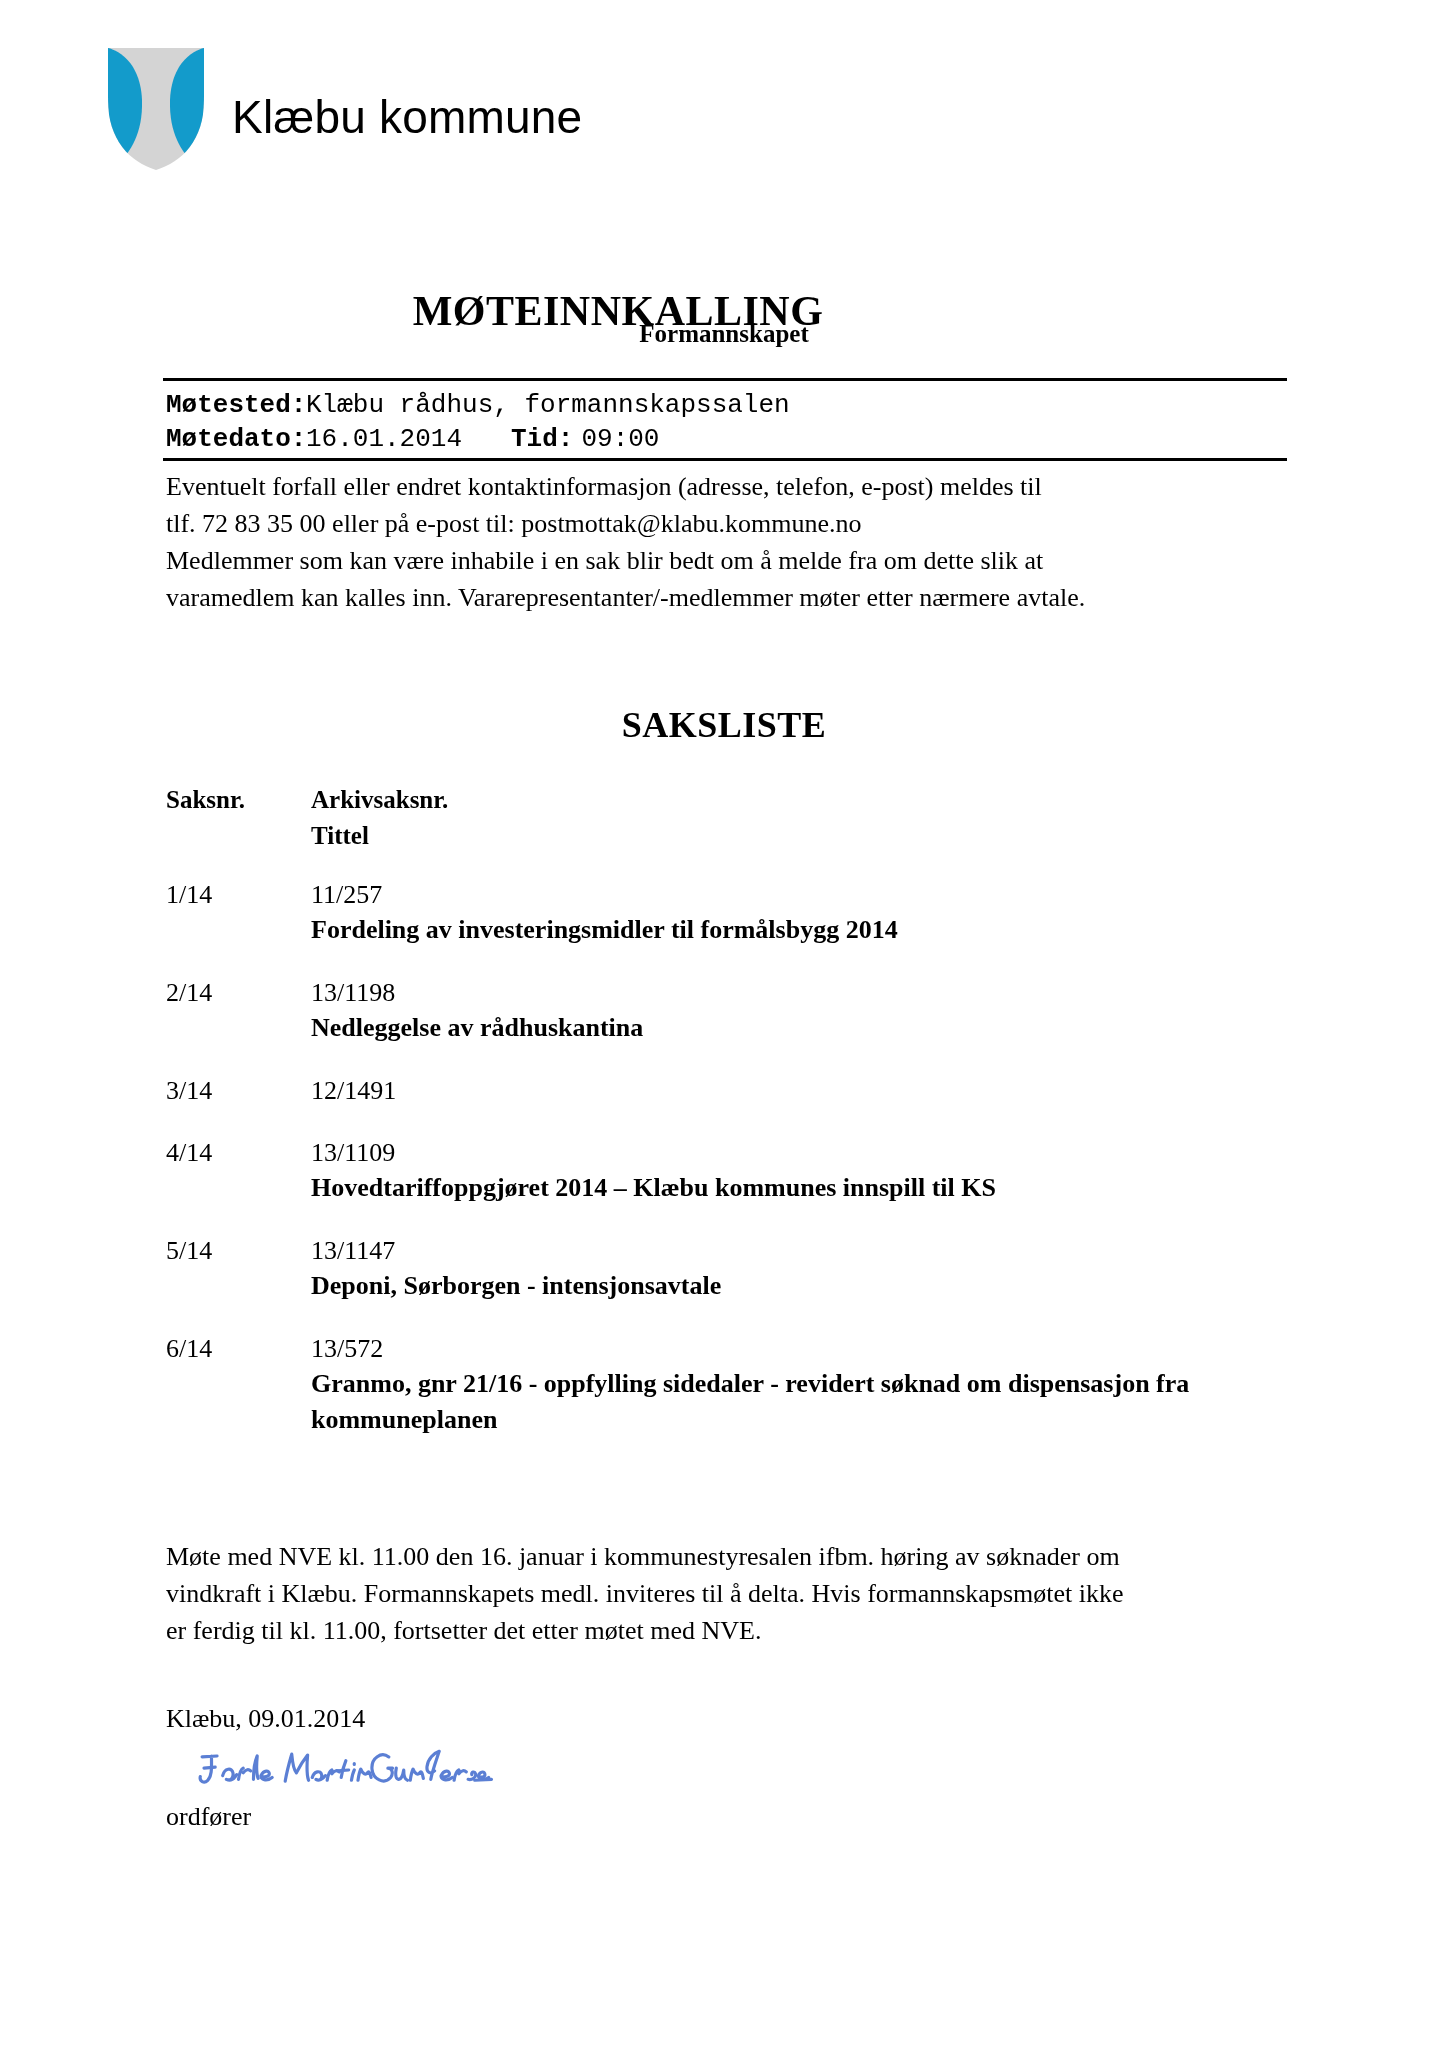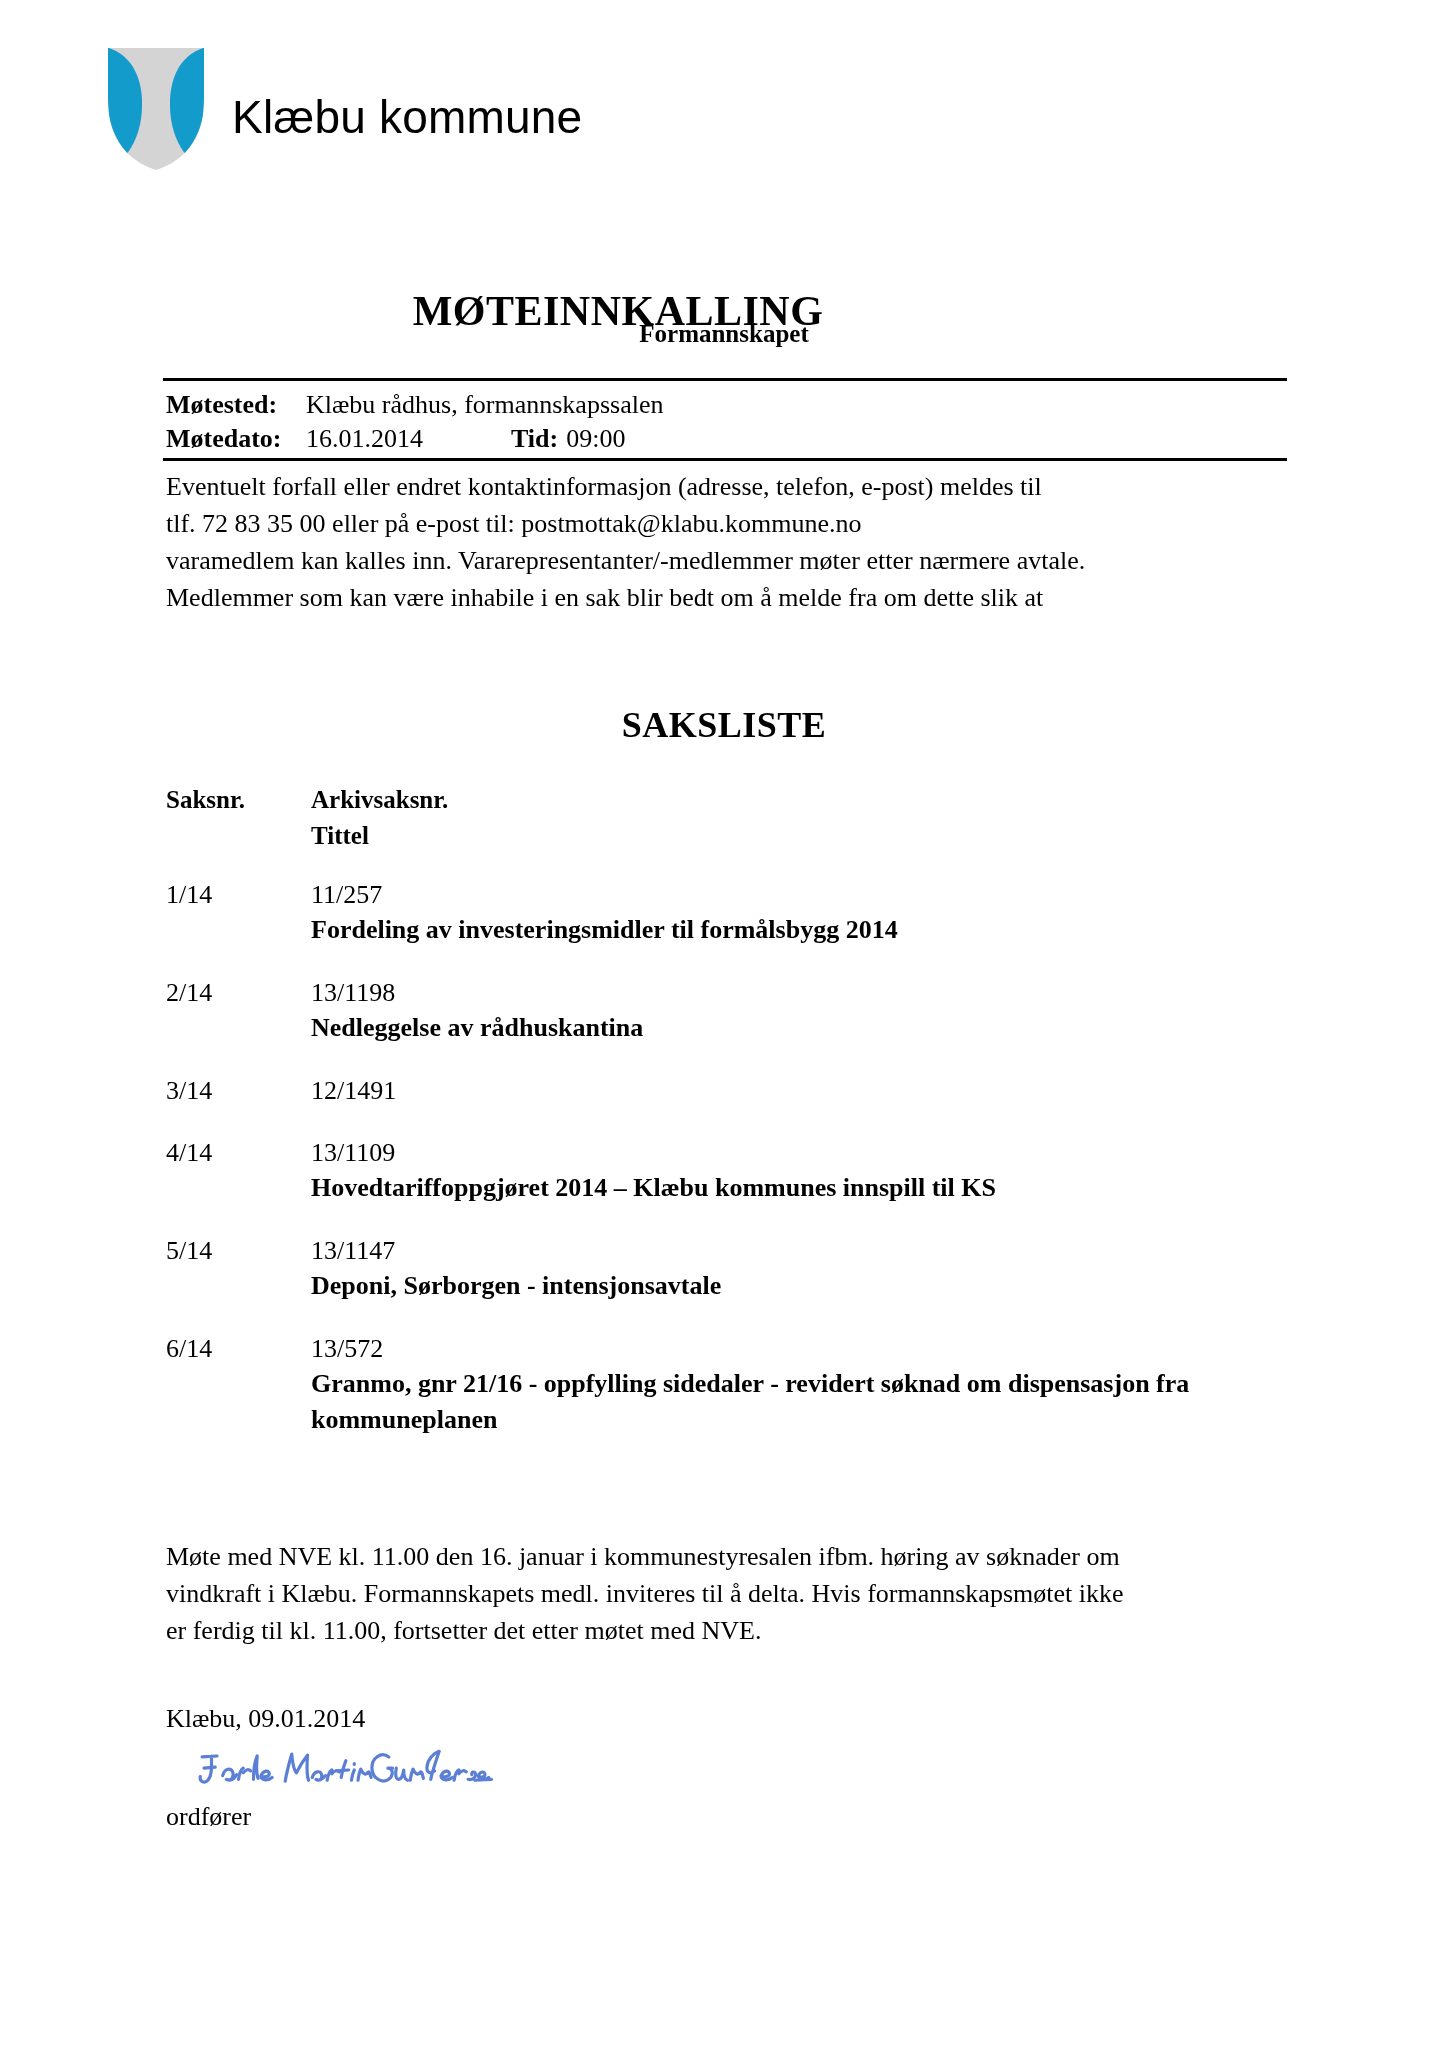--- a/index.html
+++ b/index.html
@@ -86,20 +86,21 @@
     position: absolute;
     left: 166px;
     top: 388px;
     font-size: 26px;
     line-height: 34px;
   }
   .meet-row {
     display: flex;
     align-items: flex-start;
     white-space: nowrap;
+    font-family: Liberation Mono, monospace;
   }
   .meet-label {
     font-weight: bold;
     width: 140px;
     flex: 0 0 140px;
   }
   .meet-value { font-weight: normal; }
   .meet-value-date {
     display: inline-block;
     width: 205px;
@@ -241,22 +242,22 @@
       <span class="meet-label">Møtedato:</span>
       <span class="meet-value meet-value-date">16.01.2014</span>
       <span class="meet-time-label">Tid:</span>
       <span class="meet-value">09:00</span>
     </div>
   </div>
 
   <div class="intro">
     <div>Eventuelt forfall eller endret kontaktinformasjon (adresse, telefon, e-post) meldes til</div>
     <div>tlf. 72 83 35 00 eller på e-post til: postmottak@klabu.kommune.no</div>
+    <div>Medlemmer som kan være inhabile i en sak blir bedt om å melde fra om dette slik at</div>
     <div>varamedlem kan kalles inn. Vararepresentanter/-medlemmer møter etter nærmere avtale.</div>
-    <div>Medlemmer som kan være inhabile i en sak blir bedt om å melde fra om dette slik at</div>
   </div>
 
   <div class="sakliste-title">SAKSLISTE</div>
 
   <div class="list-head">
     <div>
       <span class="col-a">Saksnr.</span><span class="col-b">Arkivsaksnr.</span>
     </div>
     <div class="row2">Tittel</div>
   </div>

